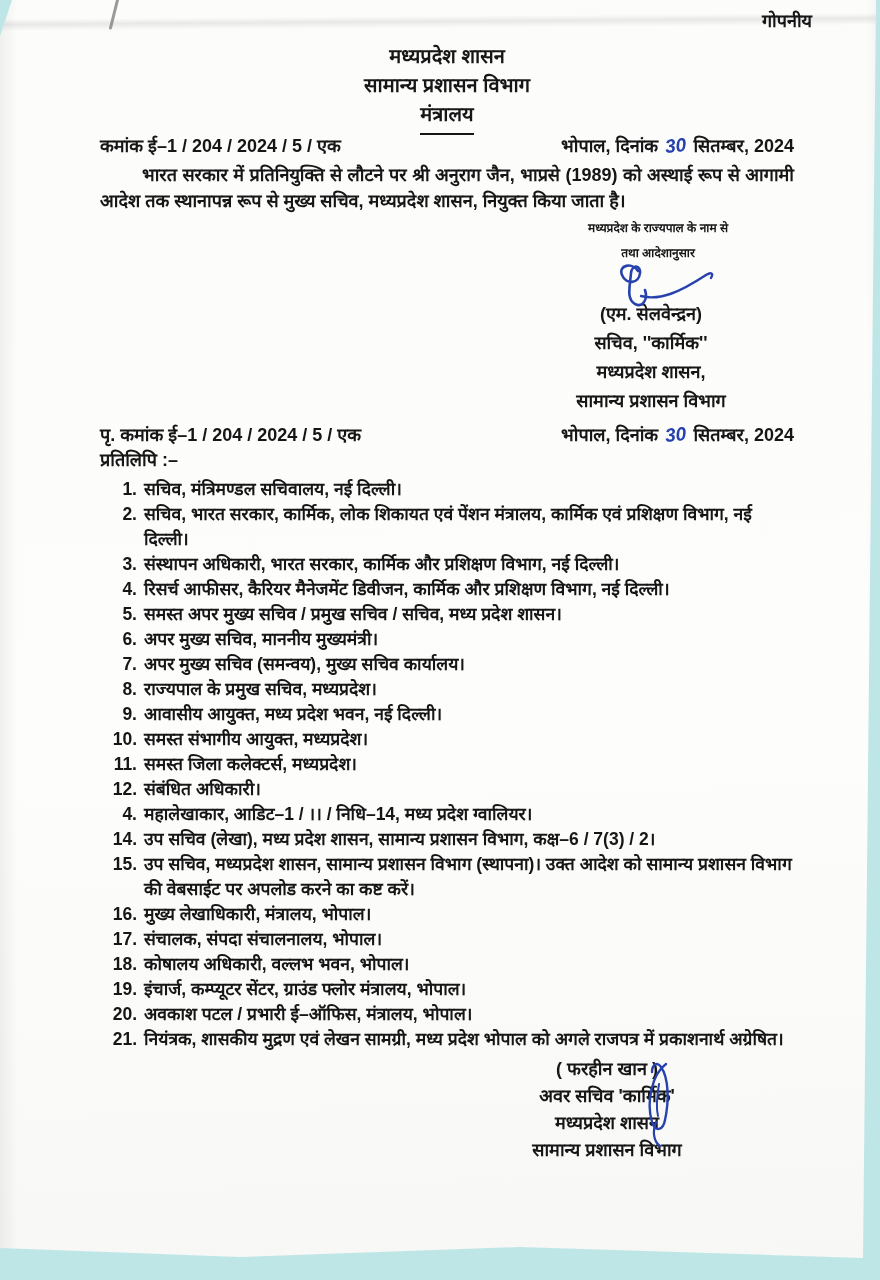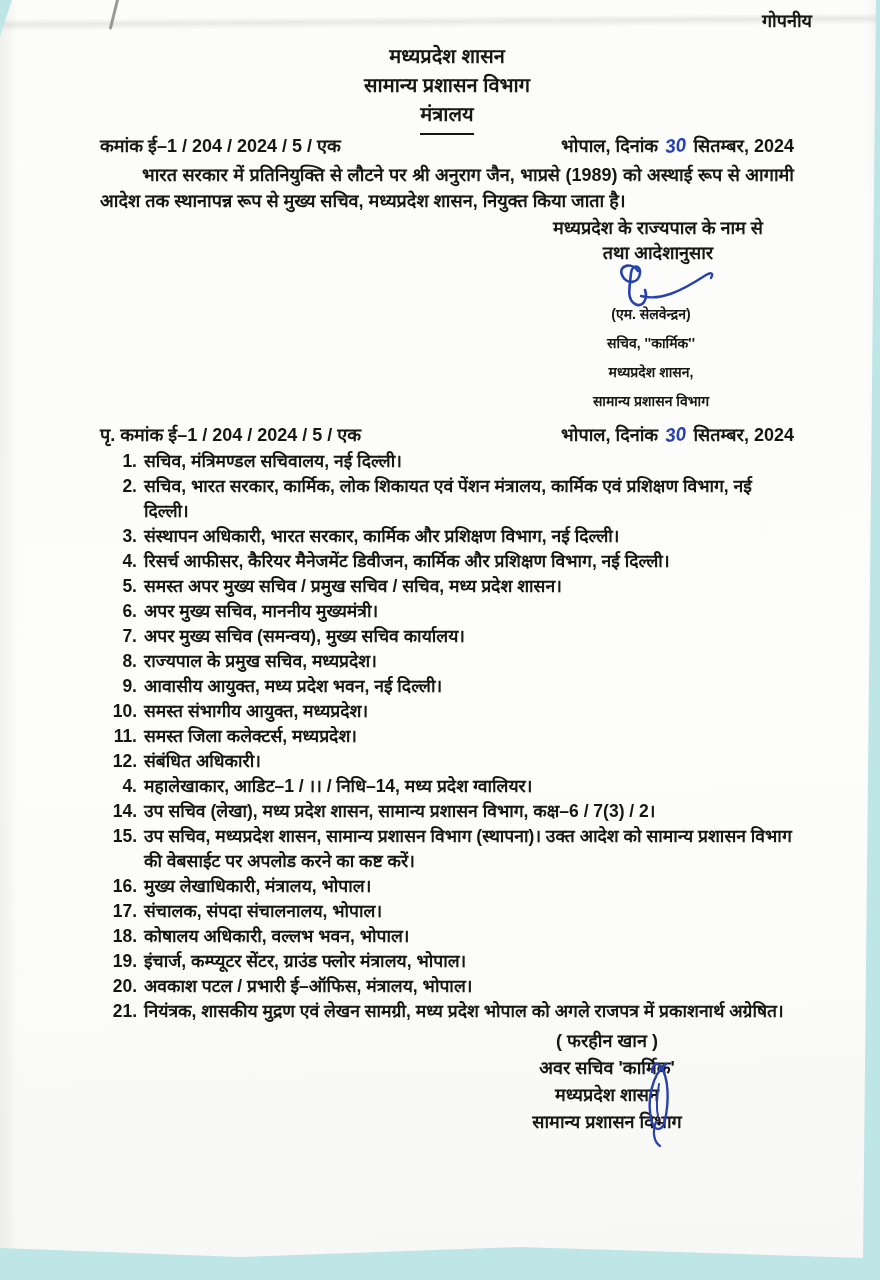--- a/index.html
+++ b/index.html
@@ -35,24 +35,24 @@
   .content{
     position:absolute;left:100px;right:86px;top:0;
     font-weight:600;
   }
   .hdr{margin-top:42px;text-align:center;font-size:20px;font-weight:bold;line-height:29px;}
   .u{border-bottom:2px solid #161616;padding-bottom:8px;}
   .ref-row{display:flex;justify-content:space-between;align-items:baseline;
     font-size:18px;font-weight:bold;margin-top:4px;}
   .para{font-size:18px;line-height:26px;text-align:justify;text-indent:42px;margin-top:5px;}
   .para .bold-name{font-weight:bold;}
-  .authority{width:272px;margin-left:auto;text-align:center;font-size:18px;line-height:25px;margin-top:2px;}
+  .authority{width:272px;margin-left:auto;text-align:center;font-size:12px;line-height:25px;margin-top:2px;}
   .sig1-wrap{width:272px;margin-left:auto;height:46px;position:relative;margin-top:-4px;margin-bottom:-8px;}
   .sig1-wrap svg{position:absolute;left:86px;top:0;}
-  .signatory1{width:286px;margin-left:auto;text-align:center;font-size:14px;line-height:29px;}
+  .signatory1{width:286px;margin-left:auto;text-align:center;font-size:18px;line-height:29px;}
   .copy-label{font-size:18px;font-weight:bold;line-height:28px;}
   ol.copies{list-style:none;margin:3px 0 0 0;padding:0 0 0 10px;font-size:17.5px;line-height:25px;}
   .copy-row{display:flex;}
   .copy-row .num{flex:none;width:34px;text-align:right;padding-right:7px;box-sizing:border-box;}
   .copy-row .txt{flex:1;}
   .signatory2{width:286px;margin-left:auto;margin-right:44px;text-align:center;
     font-size:18px;line-height:27px;margin-top:4px;}
   .ink{color:var(--ink,#2b49b4);}
   .handwritten-day{
     display:inline-block;font-style:italic;font-weight:bold;font-size:19px;
@@ -113,20 +113,21 @@
 
     <div class="ref-row" style="margin-top:6px;">
       <span>पृ. कमांक ई–1 / 204 / 2024 / 5 / एक</span>
       <span>
         <span>भोपाल, दिनांक</span>
         <span class="ink handwritten-day">30</span>
         <span>सितम्बर, 2024</span>
       </span>
     </div>
 
+    <div class="copy-label">प्रतिलिपि :–</div>
 
     <ol class="copies">
         <li class="copy-row">
     <span class="num">1.</span>
     <span class="txt">सचिव, मंत्रिमण्डल सचिवालय, नई दिल्ली।</span>
   </li>
         <li class="copy-row">
     <span class="num">2.</span>
     <span class="txt">सचिव, भारत सरकार, कार्मिक, लोक शिकायत एवं पेंशन मंत्रालय, कार्मिक एवं प्रशिक्षण विभाग, नई दिल्ली।</span>
   </li>

